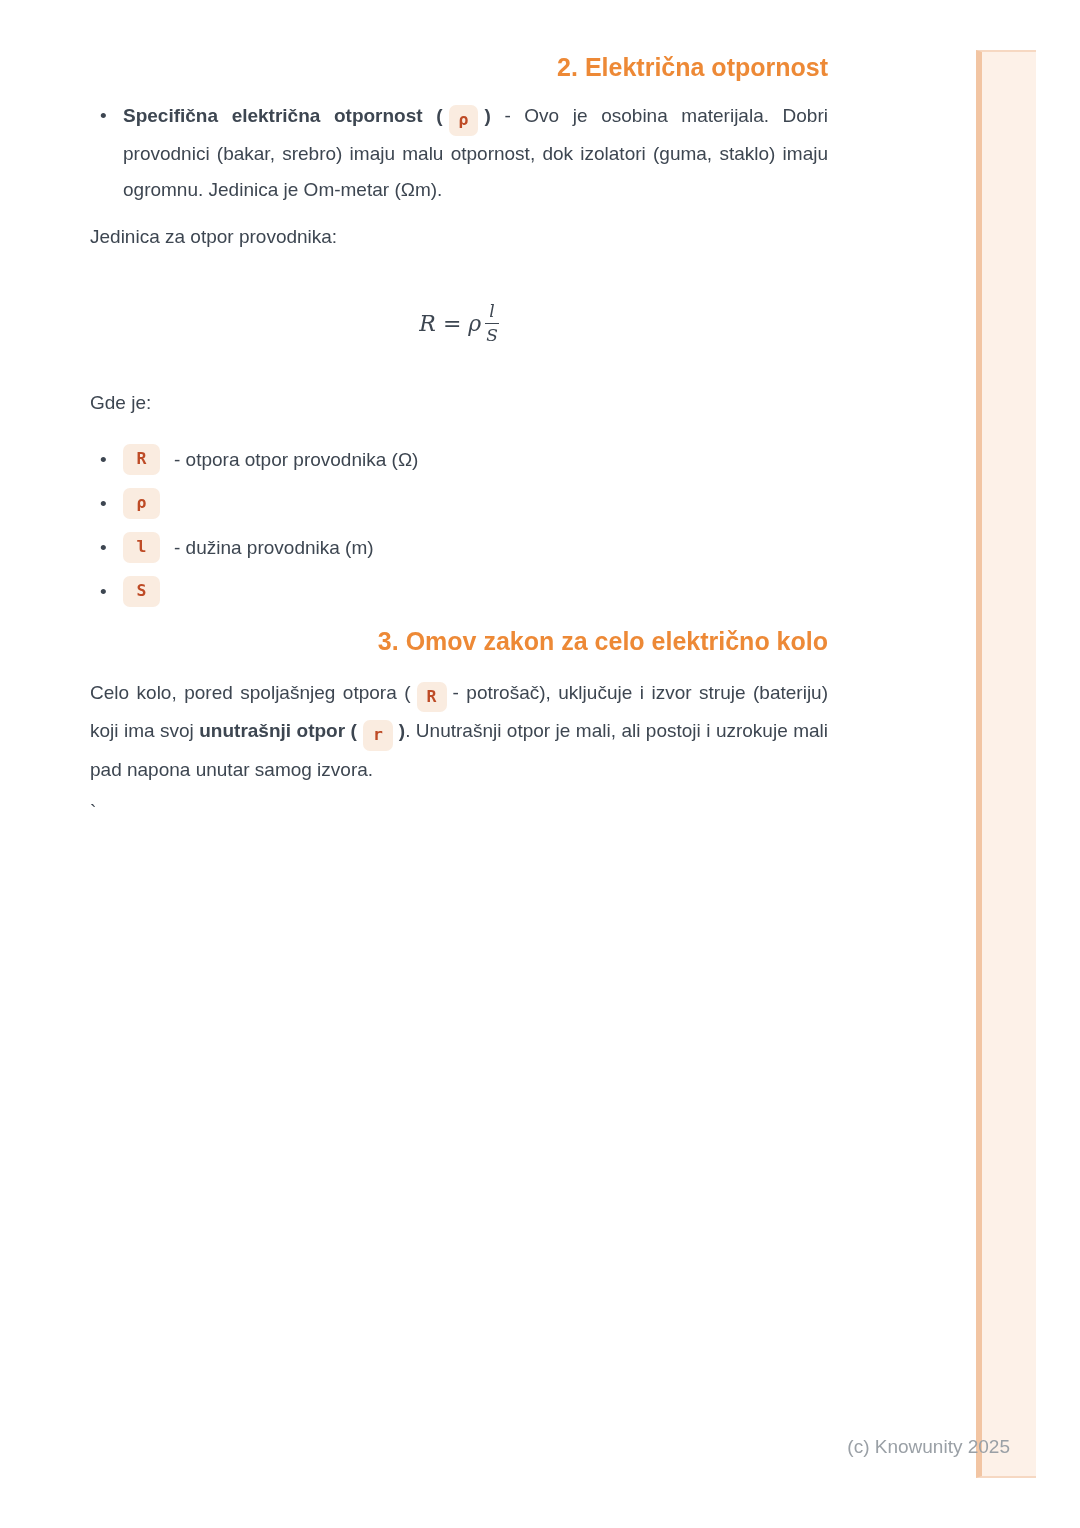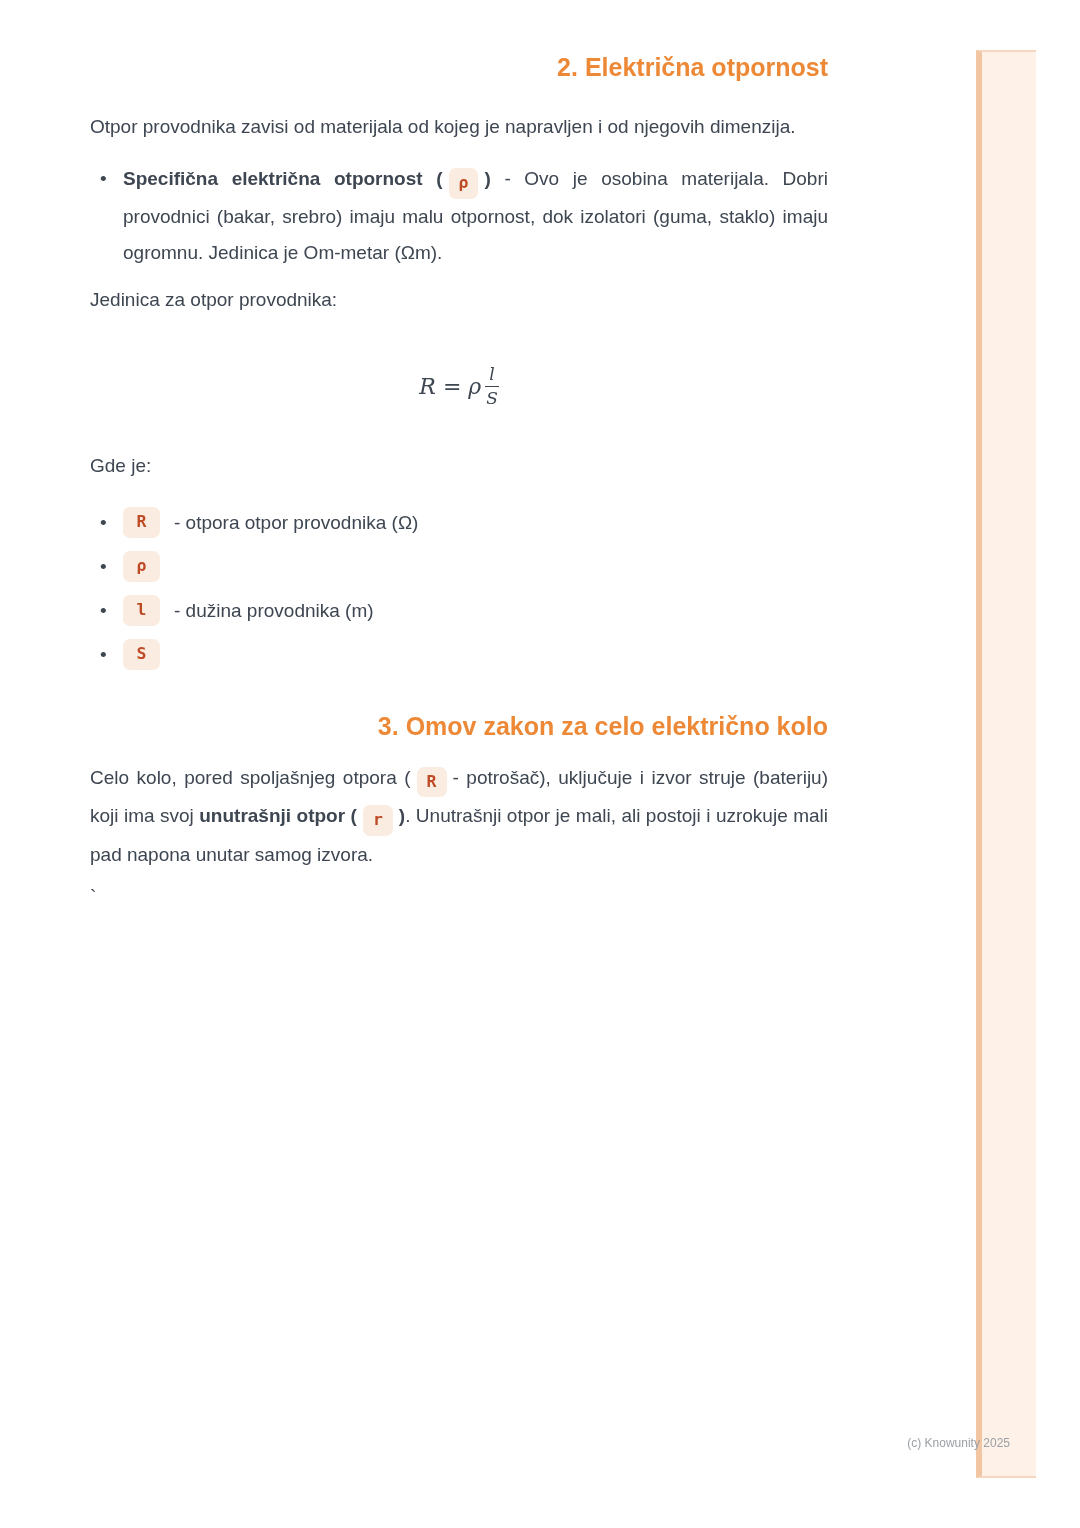--- a/index.html
+++ b/index.html
@@ -48,38 +48,37 @@
   .symbol-list{margin-top:26px;}
   .symbol-row{position:relative;padding-left:33px;display:flex;align-items:center;height:32px;margin-bottom:12px;font-size:19px;}
   .symbol-row::before{content:"\2022";position:absolute;left:10px;color:var(--body_text);}
   .symbol-row .code{margin:0 14px 0 0;min-width:17px;text-align:center;}
   .callout{
     margin-top:28px;background:var(--callout_bg);
     border-left:7px solid var(--callout_border);border-radius:2px;
     padding:22px 36px 22px 30px;box-sizing:border-box;
   }
   .callout p{font-size:19px;line-height:34px;text-align:justify;}
-  .h3-sec{margin-top:40px;}
+  .h3-sec{margin-top:18px;}
   .para3{margin-top:18px;}
   .stray{margin-top:14px;font-size:19px;line-height:20px;}
   .footer{
     position:absolute;top:1436px;right:70px;z-index:2;
-    font-size:12px;color:var(--footer_text);
+    font-size:19px;color:var(--footer_text);
   }
 </style>
 </head>
 <body>
 
 <div class="stripe"></div>
 
 <main class="content">
 
   <h2>2. Električna otpornost</h2>
 
-  <p class="body-text intro">Otpor provodnika zavisi od materijala od kojeg je napravljen i od njegovih dimenzija.</p>
 
   <ul class="bullet-list">
     <li><span class="bold">Specifična električna otpornost (</span><span class="code">ρ</span><span class="bold">)</span><span> - Ovo je osobina materijala. Dobri provodnici (bakar, srebro) imaju malu otpornost, dok izolatori (guma, staklo) imaju ogromnu. Jedinica je Om-metar (Ωm).</span></li>
   </ul>
 
   <p class="formula-label">Jedinica za otpor provodnika:</p>
 
   <div class="formula">
     <span>R</span>
     <span class="f-eq">=</span>

